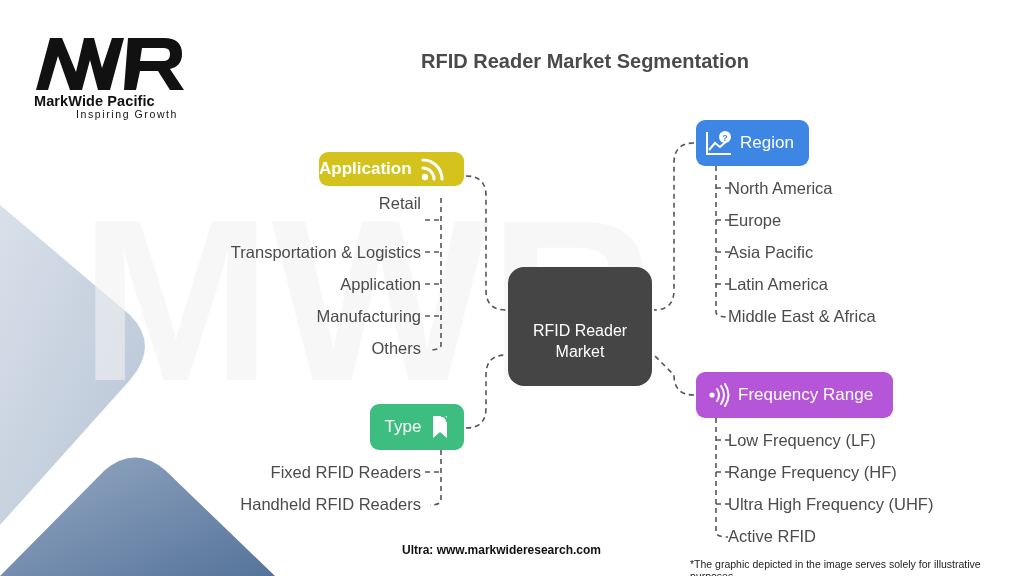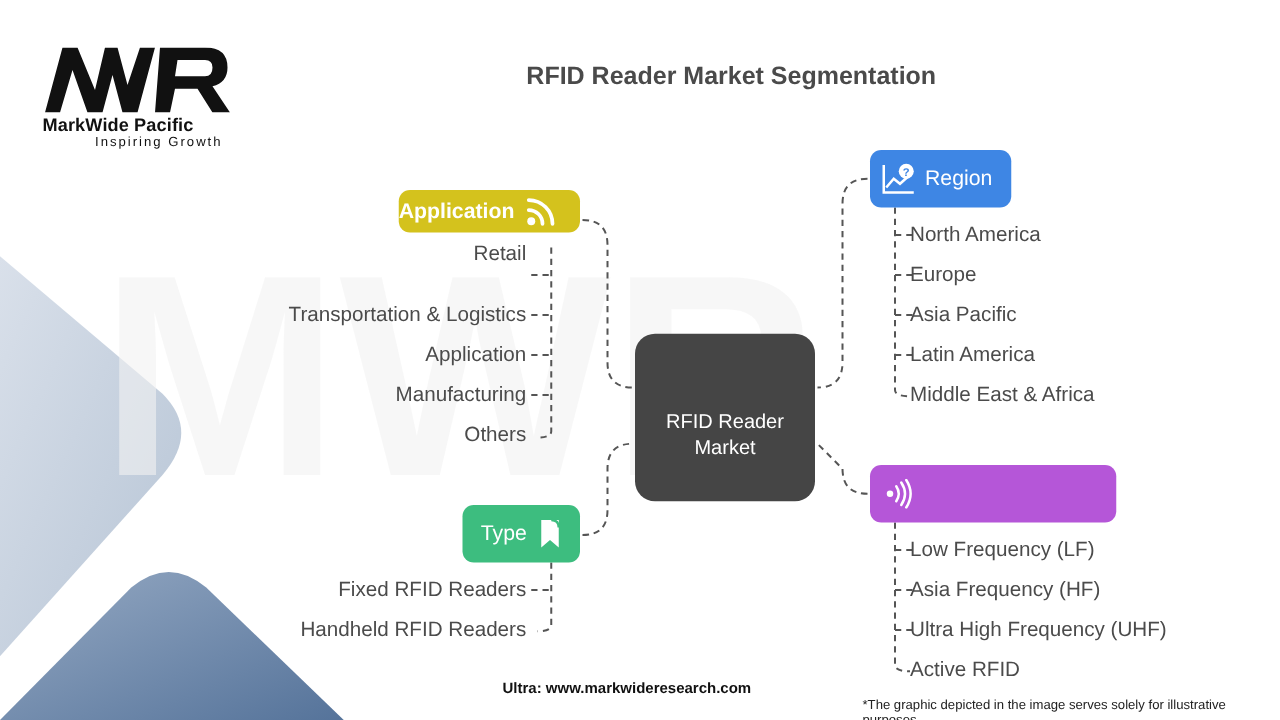--- a/index.html
+++ b/index.html
@@ -3,21 +3,21 @@
 <meta charset="utf-8">
 <style>
   html, body { margin:0; padding:0; }
   body { width:1024px; height:576px; position:relative; overflow:hidden; background:#ffffff; font-family:"Liberation Sans", sans-serif; }
   .abs { position:absolute; }
   #bg-shapes { position:absolute; left:0; top:0; }
   .logo-mark { left:36px; top:38px; }
   .logo-name { left:34px; top:93px; font-weight:bold; font-size:14.5px; color:#111; letter-spacing:0.1px; }
   .logo-tag { left:52px; top:108px; font-weight:normal; font-size:10.5px; color:#111; letter-spacing:1.6px;padding-left:24px; }
   .title { left:0; width:1170px; top:50px; text-align:center; font-weight:bold; font-size:20px; color:#4a4a4a; }
-  .center { left:508px; top:267px; width:144px; height:134px; background:#454545; border-radius:16px; color:#ffffff; font-size:16px; display:flex; align-items:center; justify-content:center; text-align:center; line-height:21px; padding-top:28px; box-sizing:border-box; }
+  .center { left:508px; top:267px; width:144px; height:119px; background:#454545; border-radius:16px; color:#ffffff; font-size:16px; display:flex; align-items:center; justify-content:center; text-align:center; line-height:21px; padding-top:28px; box-sizing:border-box; }
   .pill { border-radius:9px; color:#ffffff; font-size:17px; display:flex; align-items:center; box-sizing:border-box; }
   .pill-app { left:319px; top:152px; width:145px; height:34px; background:#d4c21d; gap:8px;font-weight:bold; }
   .pill-type { left:370px; top:404px; width:94px; height:46px; background:#3dbd7f; justify-content:center; gap:10px; }
   .pill-region { left:696px; top:120px; width:113px; height:46px; background:#3e86e4; padding-left:8px; gap:6px; }
   .pill-freq { left:696px; top:372px; width:197px; height:46px; background:#b556d8; padding-left:12px; gap:8px; }
   .item { font-size:16.5px; color:#4b4b4b; white-space:nowrap; line-height:20px; }
   .left-item { right:603px; text-align:right; }
   .right-item { left:699px;margin-left:29px; }
   .source { left:402px; top:543px; font-weight:bold; font-size:12px; color:#111; }
   .disclaimer { left:690px; top:558px; font-size:10.5px; color:#222; }
@@ -130,21 +130,22 @@
 <div class="abs item right-item" style="top:274px;">Latin America</div>
 <div class="abs item right-item" style="top:306px;">Middle East &amp; Africa</div>
 
 <div class="abs pill pill-freq">
   <svg width="22" height="24" viewBox="0 0 22 24">
     <circle cx="4" cy="12" r="2.6" fill="#fff"></circle>
     <path d="M9 6 Q13 12 9 18" stroke="#fff" stroke-width="2" fill="none" stroke-linecap="round"></path>
     <path d="M13 3 Q19 12 13 21" stroke="#fff" stroke-width="2" fill="none" stroke-linecap="round"></path>
     <path d="M17 1 Q24 12 17 23" stroke="#fff" stroke-width="2" fill="none" stroke-linecap="round"></path>
   </svg>
+  <span>Frequency Range</span>
 </div>
 
 <div class="abs item right-item" style="top:430px;">Low Frequency (LF)</div>
-<div class="abs item right-item" style="top:462px;">Asia Frequency (HF)</div>
+<div class="abs item right-item" style="top:462px;">Range Frequency (HF)</div>
 <div class="abs item right-item" style="top:494px;">Ultra High Frequency (UHF)</div>
 <div class="abs item right-item" style="top:526px;">Active RFID</div>
 
 <div class="abs source">Ultra: www.markwideresearch.com</div>
 <div class="abs disclaimer">*The graphic depicted in the image serves solely for illustrative purposes</div>
 
 </body></html>

